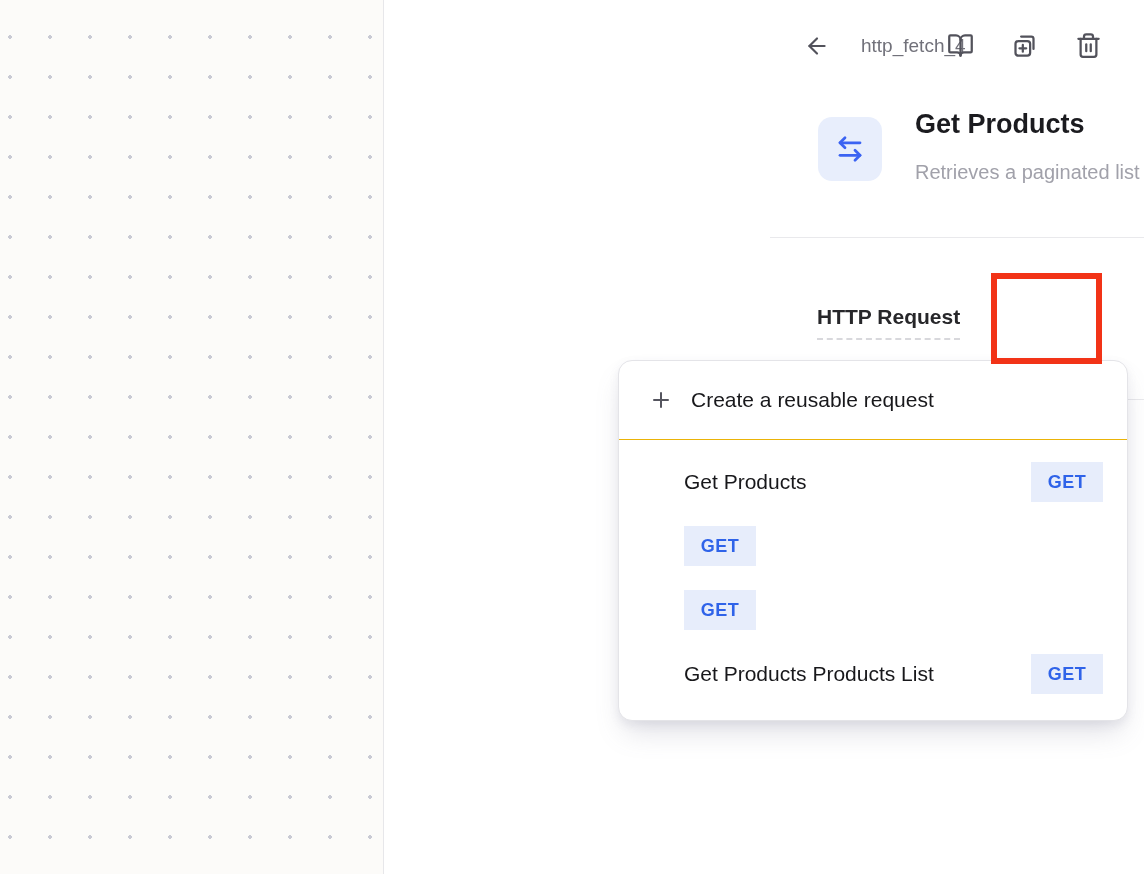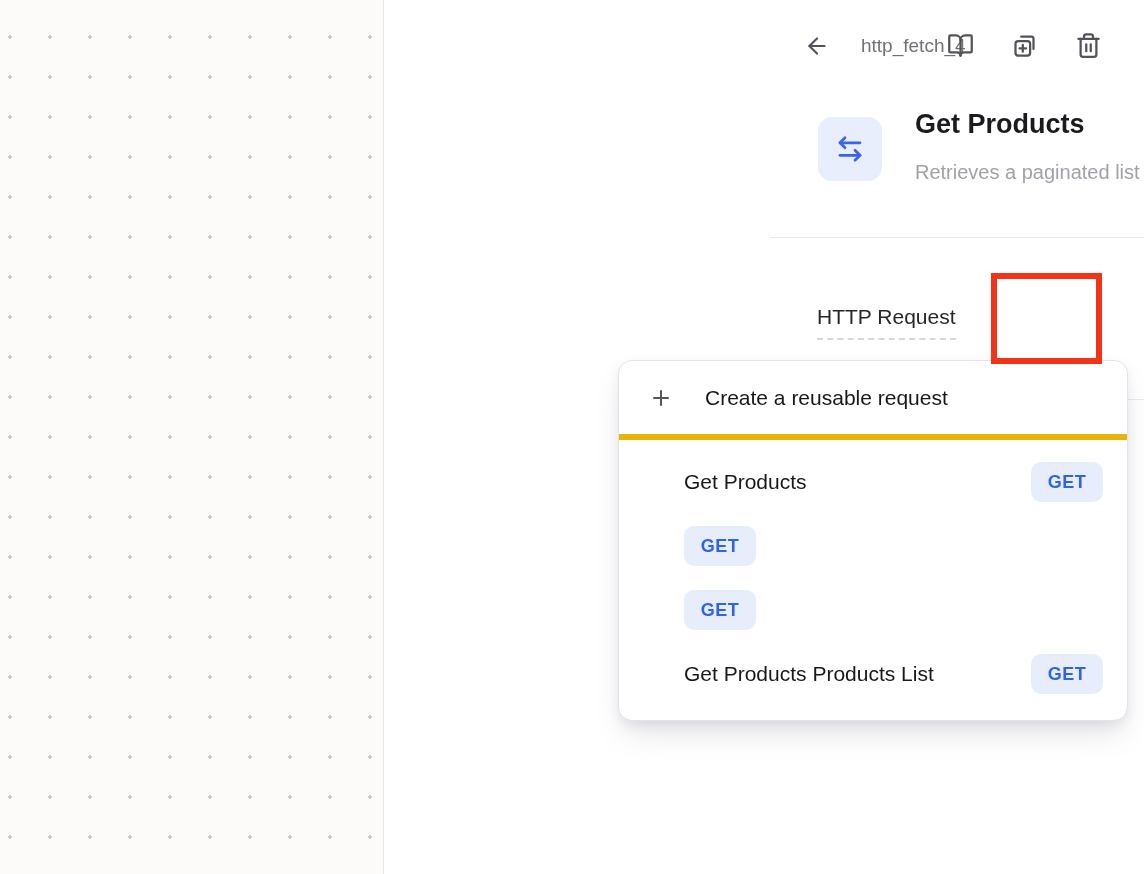--- a/index.html
+++ b/index.html
@@ -41,52 +41,52 @@
   .node-title { position: absolute; left: 530px; top: 109px; font-size: 27px; font-weight: 600; color: #1b1b1f; }
   .node-desc  { position: absolute; left: 530px; top: 161px; right: 0; font-size: 20px; color: #a1a1aa;
                 white-space: nowrap; overflow: hidden; }
 
   .divider { position: absolute; left: 385px; width: 759px; height: 0;
              border-top: 1.5px solid #e9e9ec; }
   .divider-1 { top: 237px; }
   .divider-2 { top: 399px; }
 
   .section-label {
-    font-size: 21px; font-weight: 400; color: #27272a;
+    font-size: 21px; font-weight: 700; color: #27272a;
     display: inline-block; padding-bottom: 9px;
     border-bottom: 2px dashed #d8d8dc;
   }
   .http-label  { position: absolute; left: 432px; top: 305px; }
   .cond-label  { position: absolute; left: 432px; top: 467px; }
 
   .annotation-box {
     position: absolute; left: 991px; top: 273px; width: 111px; height: 91px;
     border: 6px solid #f23317; pointer-events: none; z-index: 30;
   }
 
   
   .dropdown {
     position: absolute; left: 618px; top: 360px; width: 510px;
     background: #fff; border: 1px solid #e4e4e8; border-radius: 14px;
     box-shadow: 0 16px 28px -6px rgba(110,110,135,0.22), 0 4px 10px rgba(110,110,135,0.10);
     z-index: 20; overflow: hidden;
   }
   .dd-create {
-    height: 79px; display: flex; align-items: center; gap: 32px; padding-left: 30px;
-    border-bottom: 6px solid #eab308; cursor: pointer; color: #55555e;
+    height: 79px; display: flex; align-items: center; gap: 18px; padding-left: 30px;
+    border-bottom: 1px solid #eab308; cursor: pointer; color: #55555e;
   }
   .dd-create-label { font-size: 21px; font-weight: 500; color: #18181b; }
   .dd-list { padding: 10px 0 14px 0; }
   .dd-item {
     height: 64px; display: flex; align-items: center; justify-content: space-between;
     padding: 0 24px 0 65px; cursor: pointer;
   }
   .dd-item-label { font-size: 21px; font-weight: 500; color: #18181b; }
   .method-badge {
-    width: 72px; height: 40px; border-radius: 10px;
+    width: 72px; height: 40px; border-radius: 0;
     background: #e7edfb; color: #2f63e9;
     font-size: 18px; font-weight: bold; letter-spacing: 0.5px;
     display: flex; align-items: center; justify-content: center;
   }
 
   svg { display: block; }
 </style>
 </head>
 <body>
 

